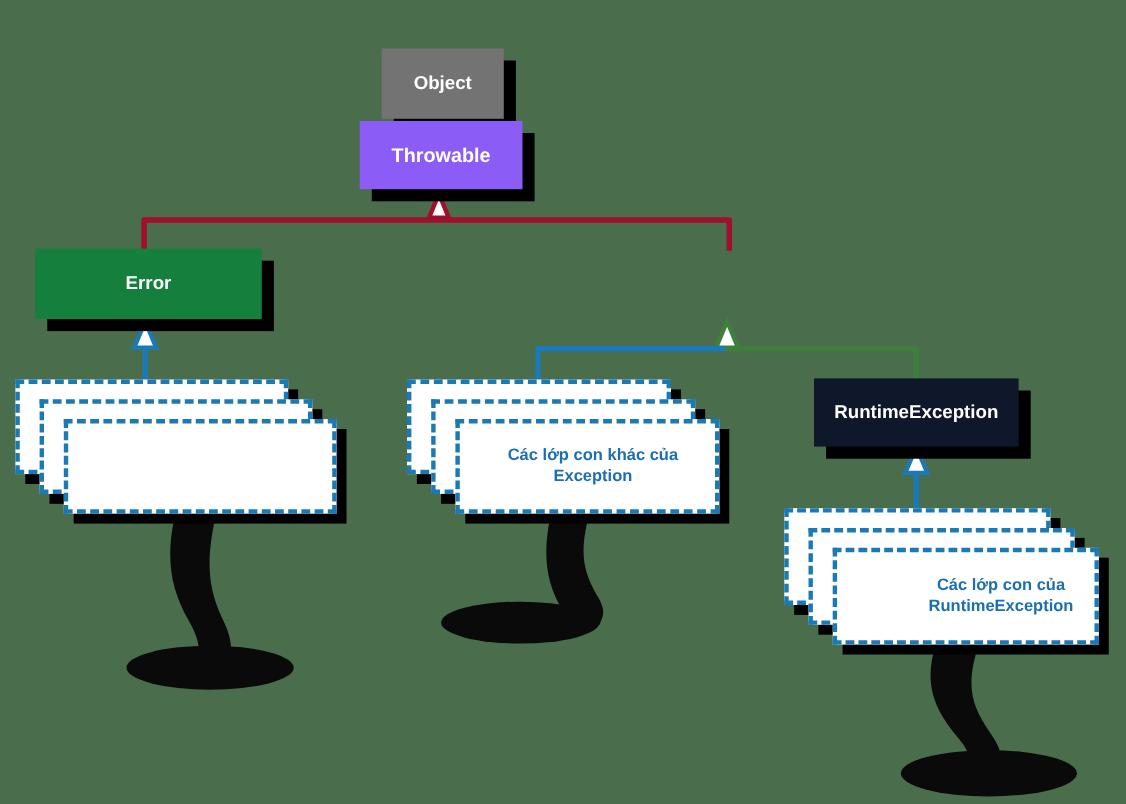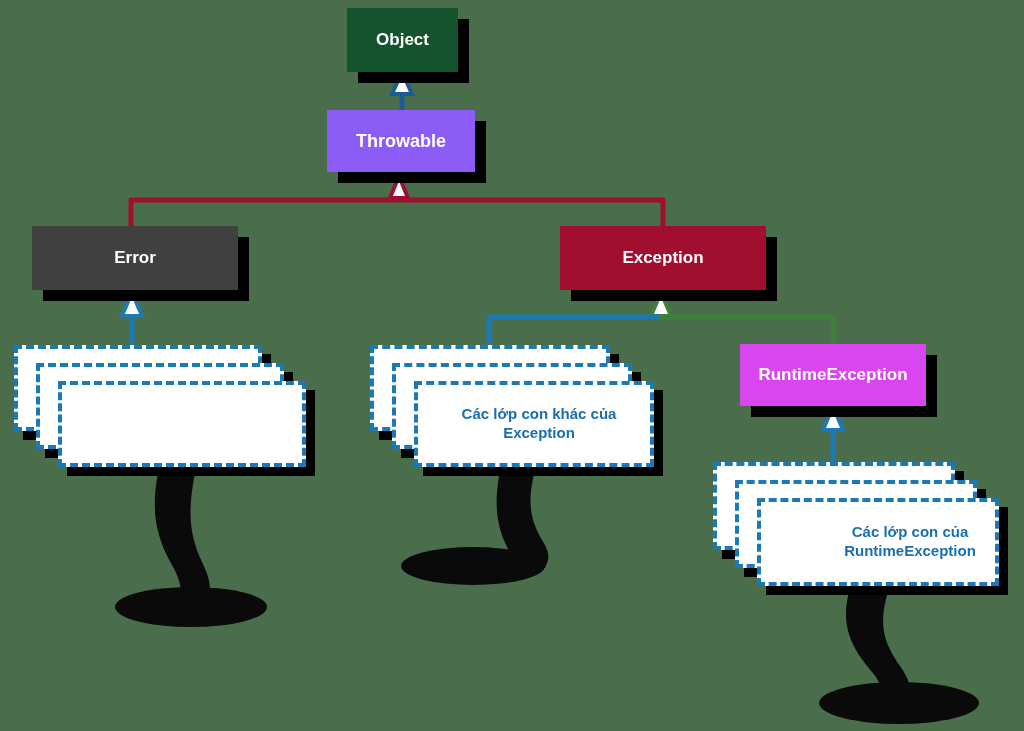--- a/index.html
+++ b/index.html
@@ -33,25 +33,25 @@
     display: flex;
     align-items: center;
     justify-content: center;
     color: #ffffff;
     font-weight: bold;
     text-align: center;
     line-height: 1.15;
     box-shadow: 11px 11px 0 0 #000000;
     z-index: 6;
   }
-  .node-object       { background: #14532d; }
+  .node-object       { background: #737373; margin-top: 36px; }
   .node-throwable    { background: #8b5cf6; }
-  .node-error        { background: #404040; }
+  .node-error        { background: #15803d; }
   .node-exception    { background: #a10f2e; }
-  .node-runtime      { background: #d946ef; }
+  .node-runtime      { background: #0f172a; }
 
   
   .stack {
     position: absolute;
     z-index: 5;
   }
   .card {
     position: absolute;
     box-sizing: border-box;
     background: #ffffff;
@@ -130,23 +130,20 @@
   </div>
 
   <div class="node node-throwable" style="left:327px; top:110px; width:148px; height:62px; font-size:18px;">
     <span>Throwable</span>
   </div>
 
   <div class="node node-error" style="left:32px; top:226px; width:206px; height:64px; font-size:17px;">
     <span>Error</span>
   </div>
 
-  <div class="node node-exception" style="left:560px; top:226px; width:206px; height:64px; font-size:17px;">
-    <span>Exception</span>
-  </div>
 
   <div class="node node-runtime" style="left:740px; top:344px; width:186px; height:62px; font-size:17px;">
     <span>RuntimeException</span>
   </div>
 
   <div class="stack" style="left:0px; top:0px; width:1024px; height:731px;">
     <div class="card" style="left:14px;  top:345px; width:248px; height:86px;"></div>
     <div class="card" style="left:36px;  top:363px; width:248px; height:86px;"></div>
     <div class="card" style="left:58px;  top:381px; width:248px; height:86px;"></div>
   </div>

